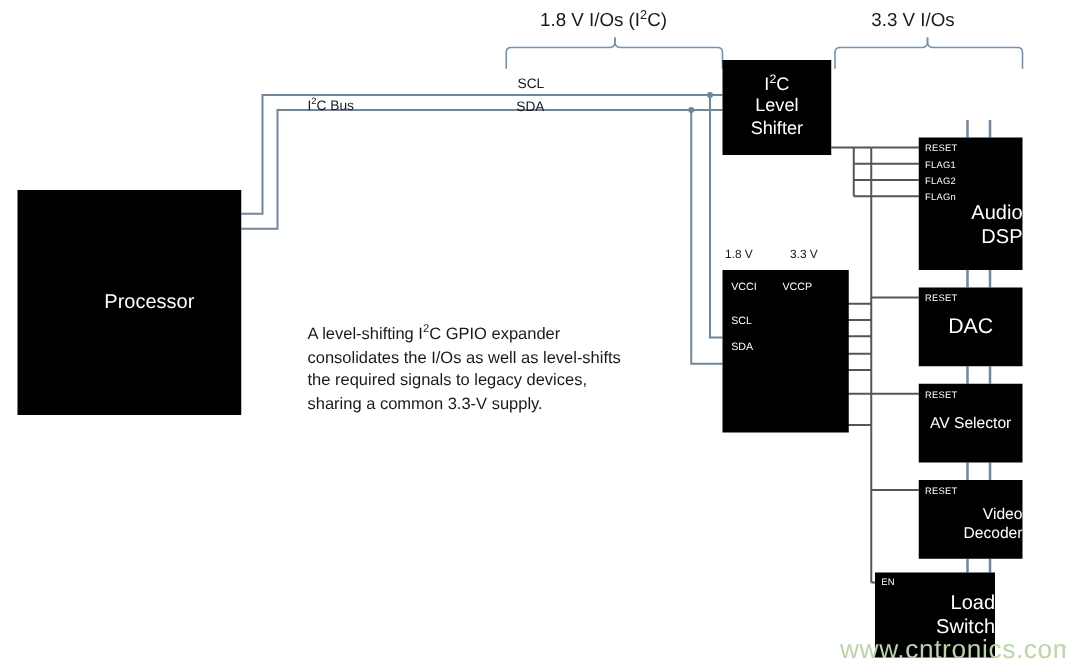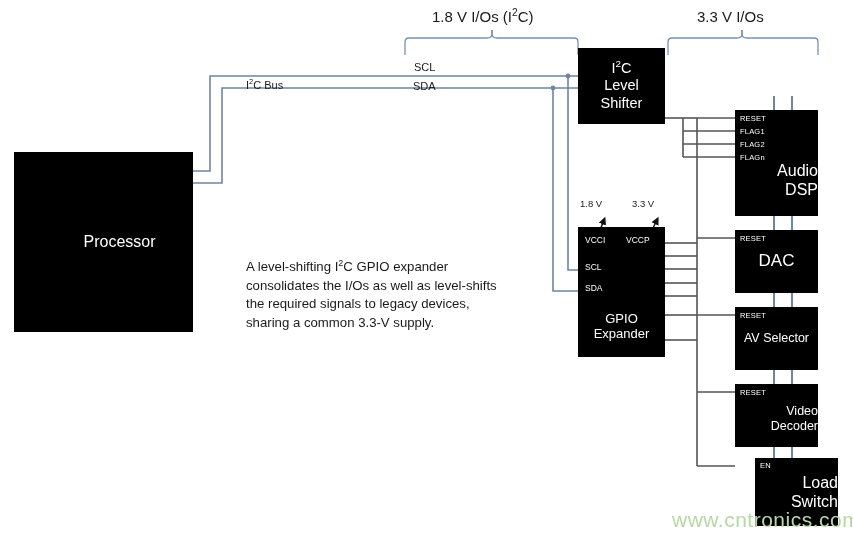--- a/index.html
+++ b/index.html
@@ -203,29 +203,25 @@
     <div class="blk-title">
       I<sup>2</sup>C<br>
       <span>Level</span><br>
       <span>Shifter</span>
     </div>
   </div>
 
   <div class="railtxt" style="left:580px; top:198px;">1.8 V</div>
   <div class="railtxt" style="left:632px; top:198px;">3.3 V</div>
 
-  <div class="blk blk-red" style="left:578px; top:227px; width:87px; height:130px;">
+  <div class="blk blk-red" style="left:578px; top:216px; width:101px; height:130px;">
     <span class="pin-red" style="left:7px; top:9px;">VCCI</span>
     <span class="pin-red" style="left:48px; top:9px;">VCCP</span>
     <span class="pin-red" style="left:7px; top:36px;">SCL</span>
     <span class="pin-red" style="left:7px; top:57px;">SDA</span>
-    <div class="blk-title" style="font-size:13px; position:absolute; left:0; right:0; top:84px;">
-      <span>GPIO</span><br>
-      <span>Expander</span>
-    </div>
   </div>
 
   <div class="blk blk-black" style="left:735px; top:110px; width:83px; height:106px;">
     <span class="pin" style="left:5px; top:5px;">RESET</span>
     <span class="pin" style="left:5px; top:18px;">FLAG1</span>
     <span class="pin" style="left:5px; top:31px;">FLAG2</span>
     <span class="pin" style="left:5px; top:44px;">FLAGn</span>
     <div class="blk-title" style="font-size:16px; position:absolute; left:0; right:0; top:52px;">
       <span>Audio</span><br>
       <span>DSP</span>
@@ -243,21 +239,21 @@
   </div>
 
   <div class="blk blk-black" style="left:735px; top:384px; width:83px; height:63px;">
     <span class="pin" style="left:5px; top:5px;">RESET</span>
     <div class="blk-title" style="font-size:12.5px; position:absolute; left:0; right:0; top:20px;">
       <span>Video</span><br>
       <span>Decoder</span>
     </div>
   </div>
 
-  <div class="blk blk-black" style="left:755px; top:458px; width:83px; height:68px;">
+  <div class="blk blk-black" style="left:700px; top:458px; width:96px; height:68px;">
     <span class="pin" style="left:5px; top:4px;">EN</span>
     <div class="blk-title" style="font-size:16px; position:absolute; left:0; right:0; top:16px;">
       <span>Load</span><br>
       <span>Switch</span>
     </div>
   </div>
 
   <div class="watermark" style="left:672px; top:508px;">www.cntronics.com</div>
 
 </div>

